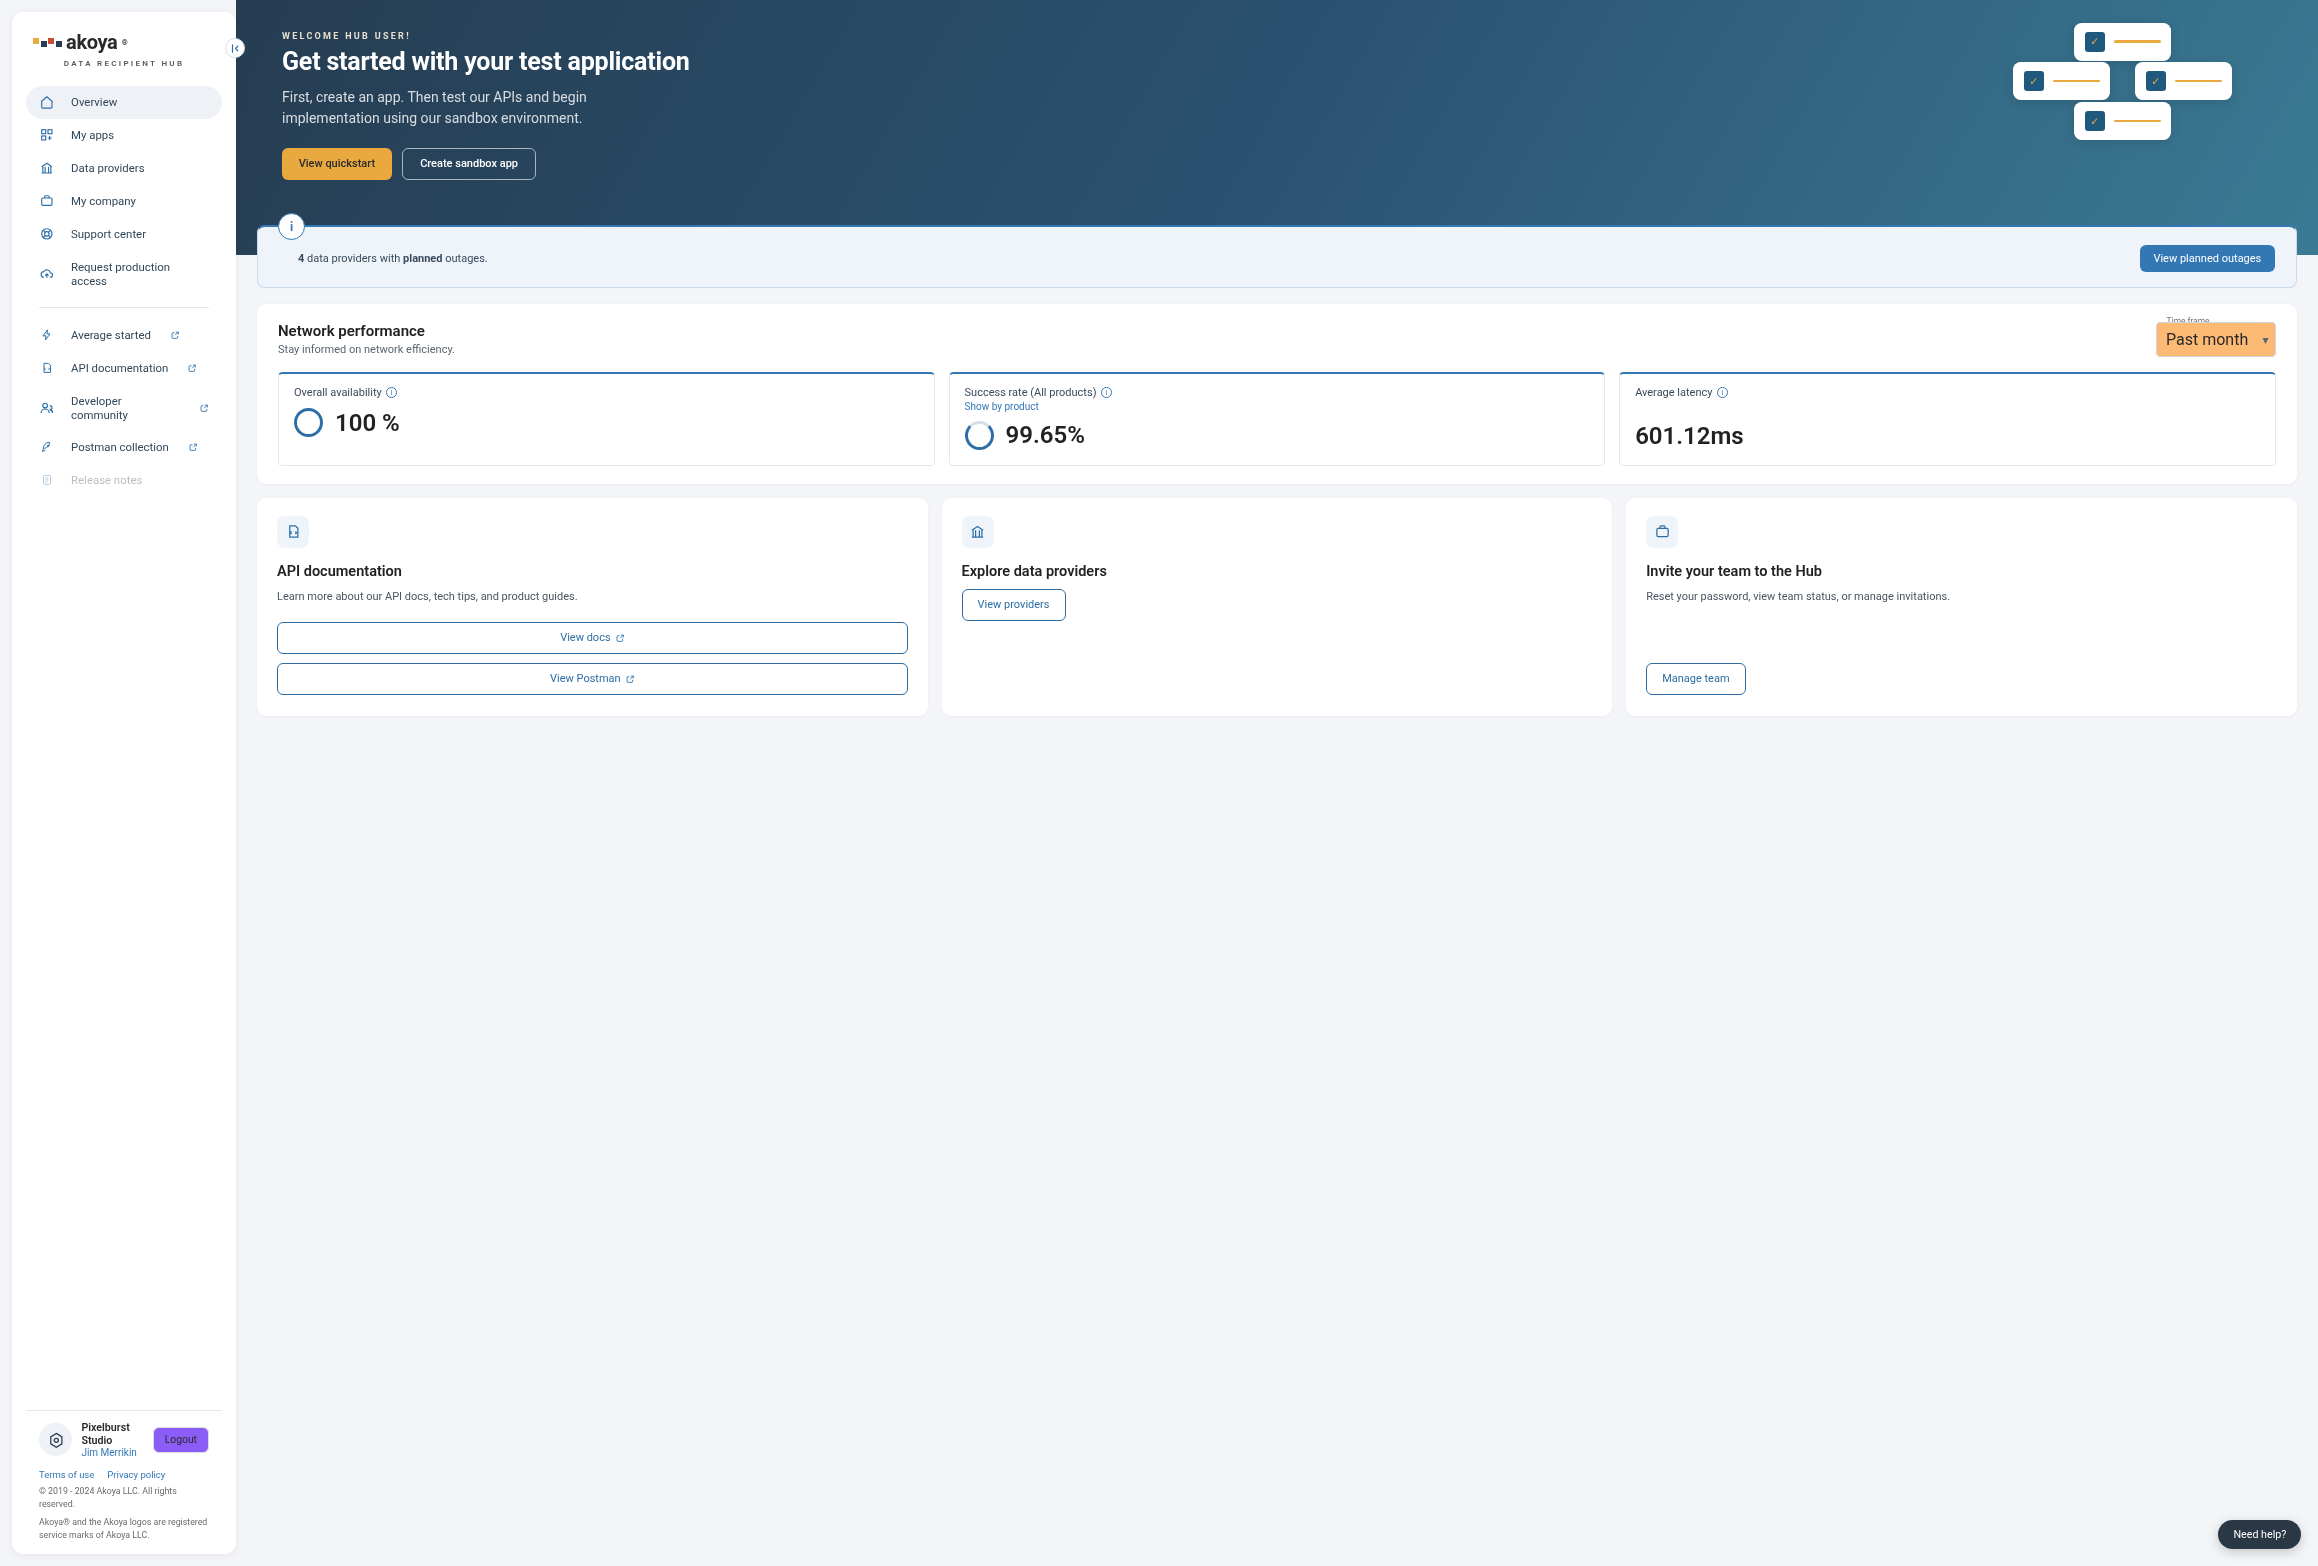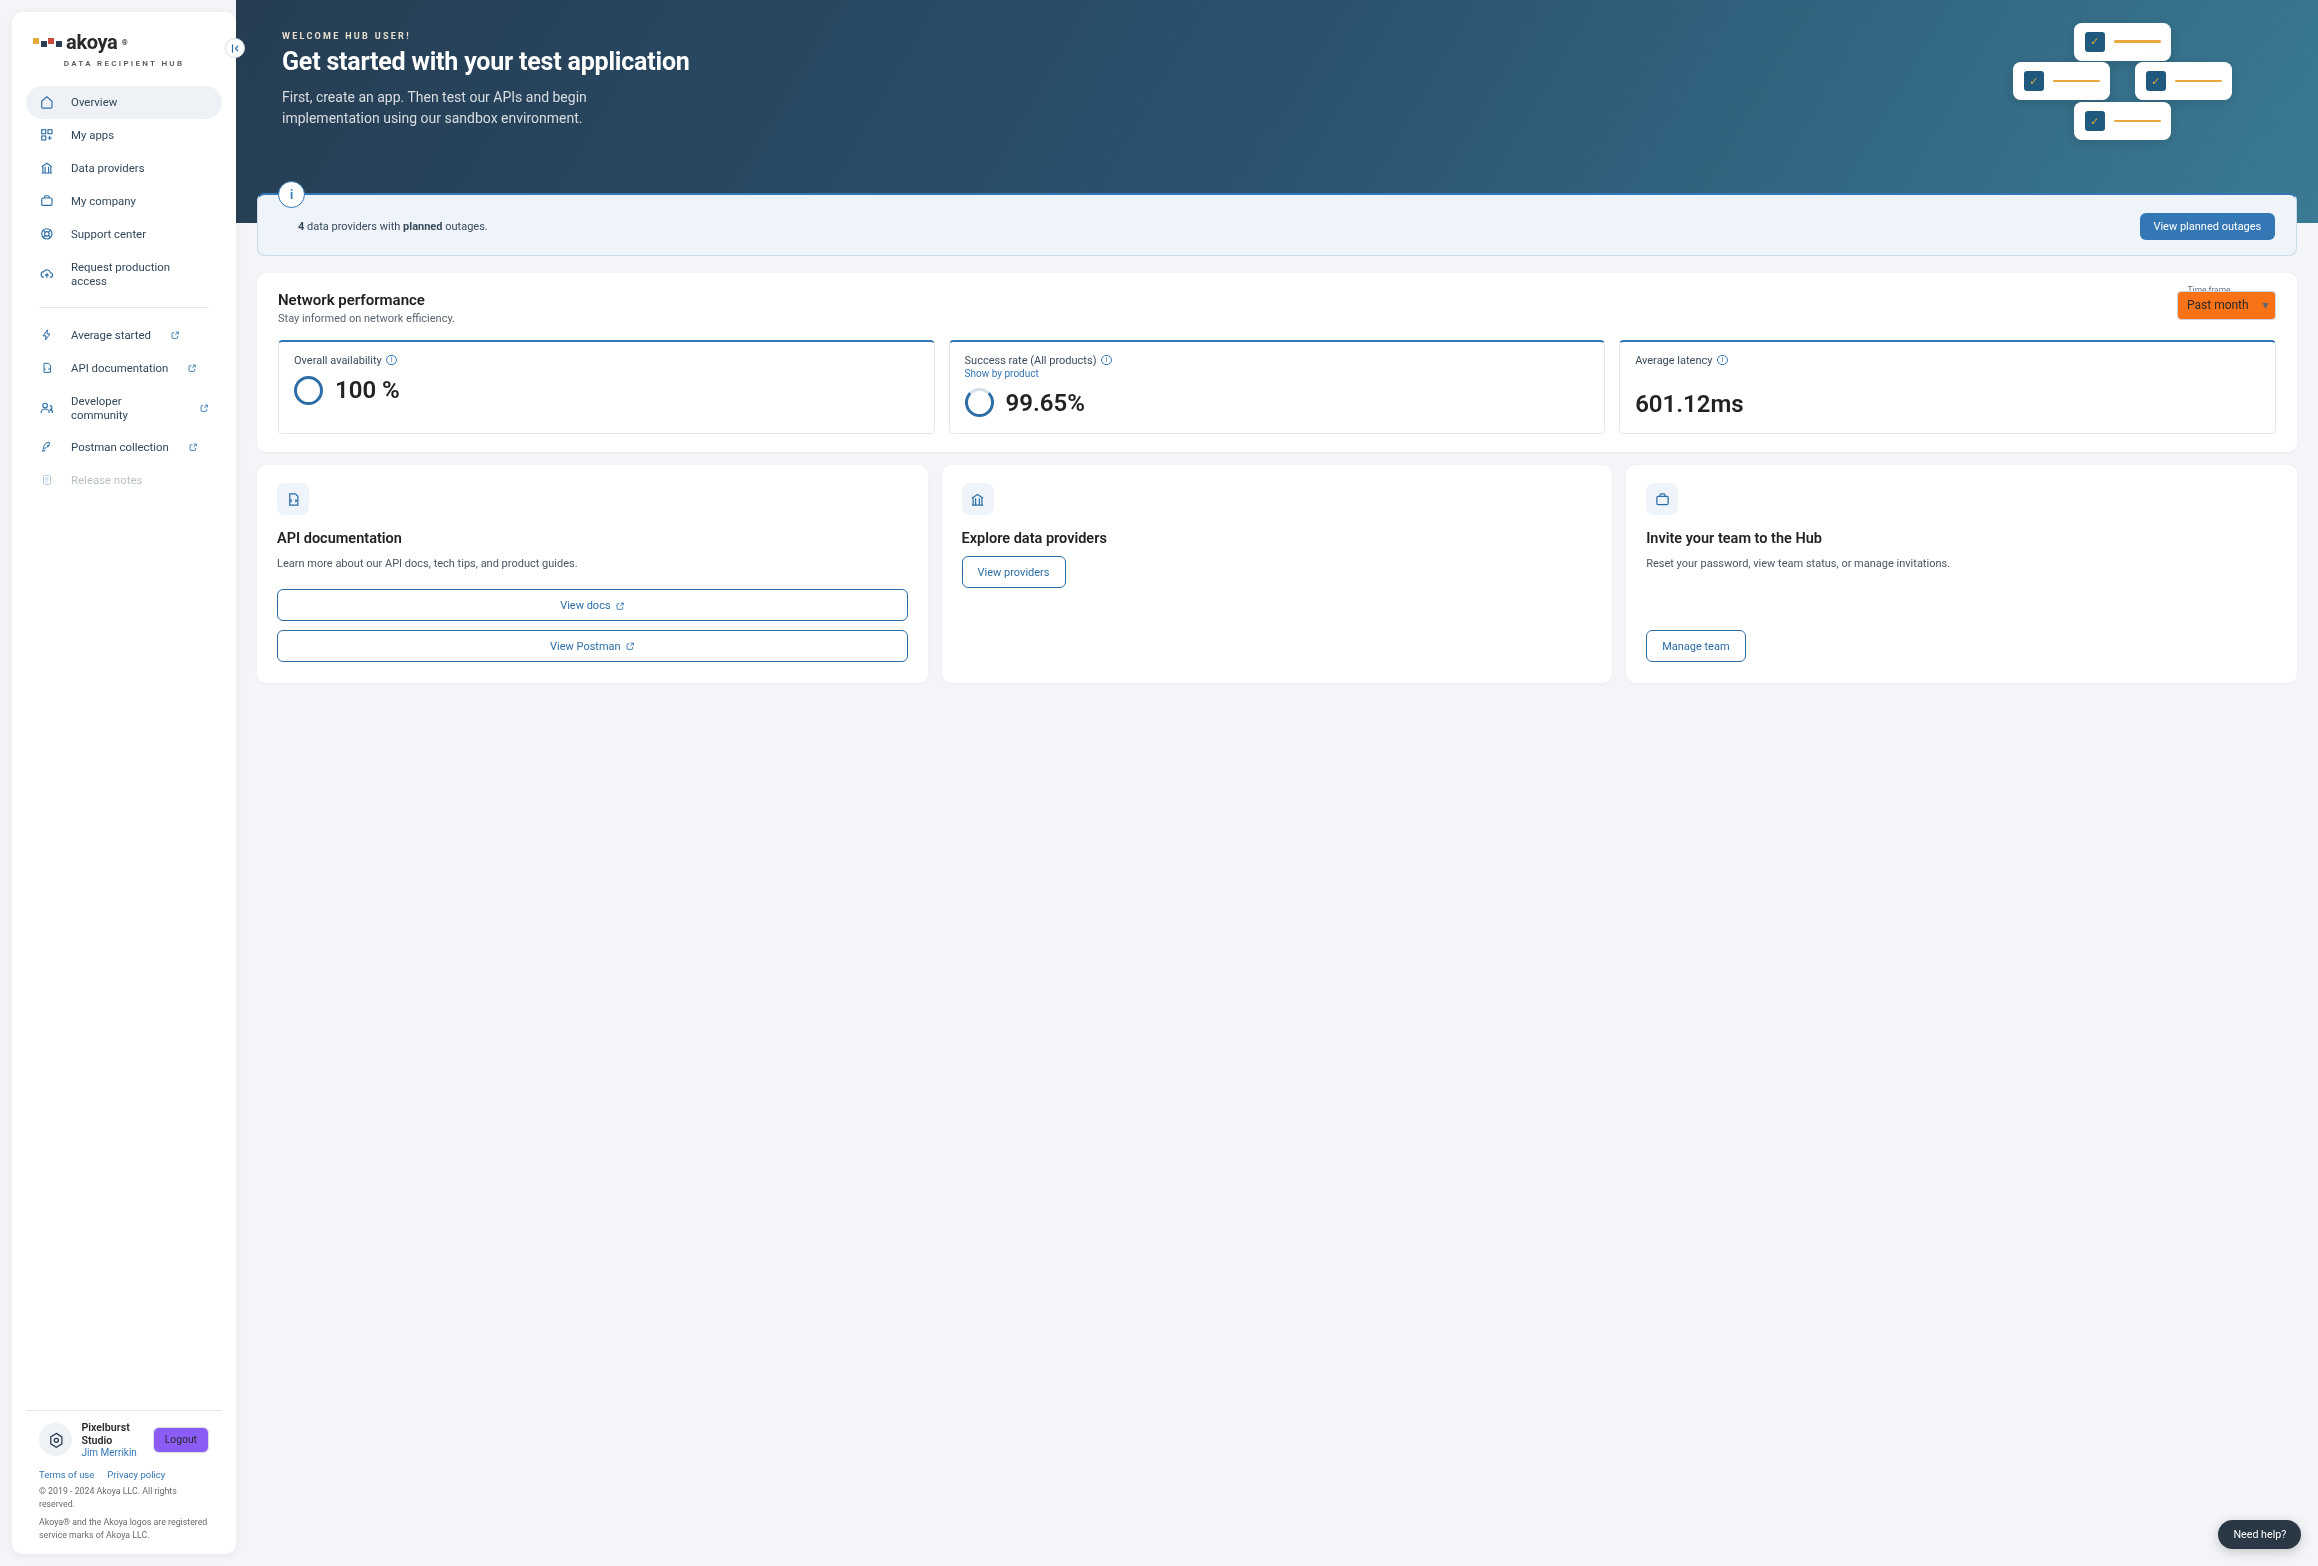--- a/index.html
+++ b/index.html
@@ -59,21 +59,21 @@
 .banner-icon{position:absolute;left:20px;top:-13.7px;width:27px;height:27px;background:#fff;border:1.5px solid #3477b5;border-radius:50%;display:flex;align-items:center;justify-content:center;color:#3477b5;font-weight:700}
 .banner-text{font-size:11px;color:#3a4a5c}
 .banner-text b{font-weight:700}
 
 .panel{background:#fff;border-radius:9px;padding:18px 21px;box-shadow:0 0.8px 3px rgba(0,0,0,0.04)}
 .panel-head{display:flex;justify-content:space-between;align-items:flex-start;margin-bottom:15px}
 .panel-title{font-size:15px;font-weight:600;color:#222;margin-bottom:3px}
 .panel-sub{font-size:11px;color:#5a6572}
 .timeframe{position:relative}
 .tf-label{font-size:8.4px;color:#6a7380;position:absolute;top:-6px;left:7.6px;background:#fff;padding:0 3px}
-.tf-select{border:0.8px solid #cfd6de;border-radius:4.6px;padding:6.9px 26px 6.9px 9px;font-size:12px;color:#2a2a2a;background:#f97316;cursor:pointer;appearance:none;position:relative}
+.tf-select{border:0.8px solid #cfd6de;border-radius:4.6px;padding:6.9px 26px 6.9px 9px;font-size:16px;color:#2a2a2a;background:#fdba74;cursor:pointer;appearance:none;position:relative}
 .tf-wrap{position:relative;display:inline-block}
 .tf-wrap::after{content:"▾";position:absolute;right:7.6px;top:50%;transform:translateY(-50%);color:#5a6572;pointer-events:none}
 
 .metrics{display:grid;grid-template-columns:1fr 1fr 1fr;gap:13.7px}
 .metric{border:0.8px solid #e3e7ec;border-top:2.3px solid #3477b5;border-radius:4.6px;padding:12px 15px 15px}
 .metric-label{font-size:11px;color:#3a4a5c;display:flex;align-items:center;gap:4.6px}
 .info-icon{width:10.7px;height:10.7px;border:1.1px solid #3477b5;border-radius:50%;display:inline-flex;align-items:center;justify-content:center;font-size:6.9px;color:#3477b5}
 .metric-link{font-size:10px;color:#3477b5;margin-top:1.5px;cursor:pointer}
 .metric-value-row{display:flex;align-items:center;gap:12px;margin-top:9px}
 .ring{width:29px;height:29px;border:3.8px solid #2c6ea5;border-radius:50%;flex-shrink:0}
@@ -262,20 +262,24 @@
     <div class="footer-copy">© 2019 - 2024 Akoya LLC. All rights reserved.</div>
     <div class="footer-copy">Akoya® and the Akoya logos are registered service marks of Akoya LLC.</div>
   </aside>
 
   <main class="main">
     <section class="hero">
       <div class="hero-inner">
         <div class="welcome">WELCOME HUB USER!</div>
         <h1>Get started with your test application</h1>
         <p>First, create an app. Then test our APIs and begin implementation using our sandbox environment.</p>
+        <div class="hero-btns">
+          <button class="btn btn-primary">View quickstart</button>
+          <button class="btn btn-outline">Create sandbox app</button>
+        </div>
       </div>
       <div class="hero-graphic">
         <div class="card-chip" style="top:7.6px;left:76px">
             <div class="chip-check">✓</div>
             <div class="chip-line"></div>
           </div>
         <div class="card-chip" style="top:47px;left:15px">
             <div class="chip-check">✓</div>
             <div class="chip-line"></div>
           </div>

